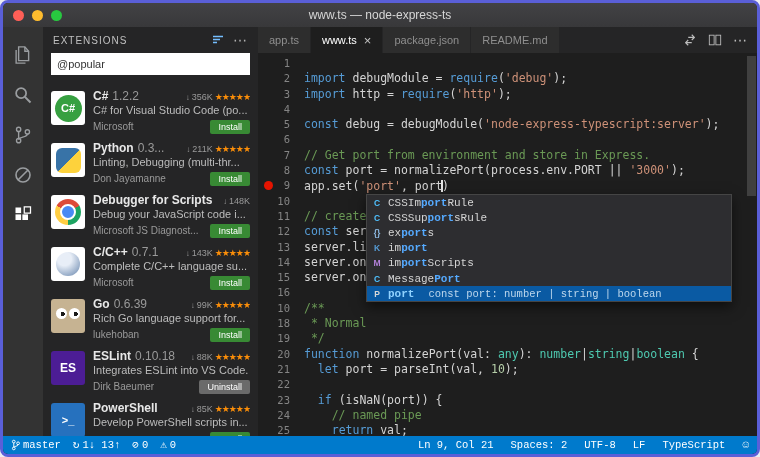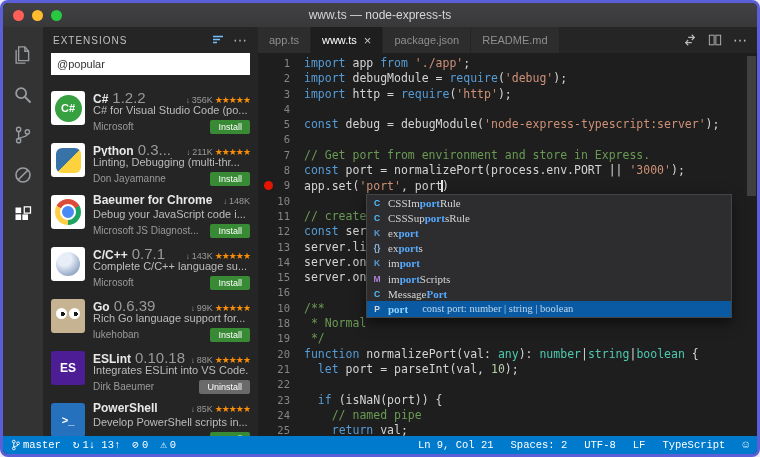--- a/index.html
+++ b/index.html
@@ -46,21 +46,21 @@
      background:radial-gradient(circle at 62% 55%,#1a1a1a 0 2.2px,#fff 2.2px)}
   .logo-go .glyph::before{left:2px}
   .logo-go .glyph::after{right:2px}
   .logo-eslint{background:#4c1d95}
   .logo-eslint .glyph{color:#fff;font-size:12px;font-weight:bold}
   .logo-powershell{background:#2671be}
   .logo-powershell .glyph{color:#fff;font-size:11px;font-weight:bold}
   .ext-body{flex:1;min-width:0;display:flex;flex-direction:column}
   .ext-top{display:flex;align-items:baseline;gap:4px;white-space:nowrap;overflow:hidden;height:16px}
   .ext-name{color:#e8e8e8;font-size:12px;font-weight:bold;flex-shrink:0}
-  .ext-ver{color:#9a9a9a;font-size:15px;flex-shrink:0}
+  .ext-ver{color:#9a9a9a;font-size:12px;flex-shrink:0}
   .ext-meta{margin-left:auto;display:flex;align-items:baseline;gap:2px;min-width:0;overflow:hidden}
   .dl-icon{color:#9a9a9a;font-size:8px}
   .ext-dl{color:#9a9a9a;font-size:9px}
   .ext-stars{color:#fb8e09;font-size:9px;letter-spacing:-1px;white-space:nowrap}
   .ext-desc{color:#bcbcbc;font-size:11px;white-space:nowrap;overflow:hidden;height:15px}
   .ext-foot{display:flex;align-items:center;height:17px}
   .ext-pub{color:#9a9a9a;font-size:10px;flex:1;white-space:nowrap;overflow:hidden}
   .ext-btn{font-size:9px;padding:2px 8px;border:none;border-radius:2px;color:#fff;background:#388a34;cursor:pointer;font-family:"Liberation Sans",sans-serif}
   .ext-btn.uninstall{background:#6a6a6a}
   
@@ -79,21 +79,21 @@
   .ln{flex:0 0 46px;width:46px;color:#858585;text-align:right;padding-right:14px;font-size:10.5px;position:relative}
   .bp{position:absolute;left:6px;top:3px;width:9px;height:9px;border-radius:50%;background:#e51400}
   .ct{color:#d4d4d4}
   .tok-kw{color:#569cd6}.tok-str{color:#ce9178}.tok-com{color:#6a9955}
   .tok-num{color:#b5cea8}.tok-typ{color:#4ec9b0}.tok-pln{color:#d4d4d4}
   .cursor{display:inline-block;width:1.5px;height:12px;background:#e6e6e6;margin:0 -1px;transform:translateY(2px)}
   
   .suggest{position:absolute;left:108px;top:141px;width:366px;background:#2d2d30;border:1px solid #454545;
            box-shadow:0 5px 12px rgba(0,0,0,.55);z-index:5}
   .srow{display:flex;align-items:center;gap:5px;height:15.2px;padding:0 4px;color:#d4d4d4;font-size:11px;
-        white-space:nowrap;overflow:hidden;cursor:pointer;font-family:Liberation Serif, serif}
+        white-space:nowrap;overflow:hidden;cursor:pointer;font-family:Liberation Mono, monospace}
   .srow.sel{background:#0a5aa3;color:#fff}
   .sk{flex:0 0 12px;width:12px;height:12px;display:flex;align-items:center;justify-content:center;
       font-size:8.5px;font-weight:bold;font-family:"Liberation Sans",sans-serif}
   .sk-class::before{content:"C";color:#4fc1ff}
   .sk-keyword::before{content:"K";color:#569cd6}
   .sk-module::before{content:"{}";color:#8db9e2}
   .sk-method::before{content:"M";color:#b180d7}
   .sk-function::before{content:"F";color:#dcdcaa}
   .sk-property::before{content:"P";color:#d8d8d8}
   .match{color:#55aaff;font-weight:bold}
@@ -220,21 +220,21 @@
       </div>
     </div>
   </div>
 
   <div class="ext">
     <div class="ext-icon logo-chrome">
               <span class="glyph"></span>
             </div>
     <div class="ext-body">
       <div class="ext-top">
-        <span class="ext-name">Baeumer for Chrome</span>
+        <span class="ext-name">Debugger for Scripts</span>
         <span class="ext-ver"></span>
         <span class="ext-meta">
           <span class="dl-icon">↓</span>
           <span class="ext-dl">148K</span>
 
         </span>
       </div>
       <div class="ext-desc">Debug your JavaScript code i...</div>
       <div class="ext-foot">
         <span class="ext-pub">Microsoft JS Diagnost...</span>
@@ -360,21 +360,21 @@
             <svg width="14" height="14" viewBox="0 0 16 16">
                 <rect x="1.5" y="2.5" width="5.5" height="11" fill="none" stroke="currentColor"></rect>
                 <rect x="9" y="2.5" width="5.5" height="11" fill="none" stroke="currentColor"></rect>
               </svg>
           </span>
           <span class="ta-ic">⋯</span>
         </div>
       </div>
       <div class="codearea">
         <div id="code">
-            <div class="cl"><span class="ln">1</span><span class="ct"><span class="tok-kw">import</span><span class="tok-pln"> app </span><span class="tok-kw">from</span><span class="tok-pln"> </span><span class="tok-str">'./app'</span><span class="tok-pln">;</span></span></div>
+            <div class="cl"><span class="ln">1</span></div>
             <div class="cl"><span class="ln">2</span><span class="ct"><span class="tok-kw">import</span><span class="tok-pln"> debugModule = </span><span class="tok-kw">require</span><span class="tok-pln">(</span><span class="tok-str">'debug'</span><span class="tok-pln">);</span></span></div>
             <div class="cl"><span class="ln">3</span><span class="ct"><span class="tok-kw">import</span><span class="tok-pln"> http = </span><span class="tok-kw">require</span><span class="tok-pln">(</span><span class="tok-str">'http'</span><span class="tok-pln">);</span></span></div>
             <div class="cl"><span class="ln">4</span><span class="ct"></span></div>
             <div class="cl"><span class="ln">5</span><span class="ct"><span class="tok-kw">const</span><span class="tok-pln"> debug = debugModule(</span><span class="tok-str">'node-express-typescript:server'</span><span class="tok-pln">);</span></span></div>
             <div class="cl"><span class="ln">6</span><span class="ct"></span></div>
             <div class="cl"><span class="ln">7</span><span class="ct"><span class="tok-com">// Get port from environment and store in Express.</span></span></div>
             <div class="cl"><span class="ln">8</span><span class="ct"><span class="tok-kw">const</span><span class="tok-pln"> port = normalizePort(process.env.PORT || </span><span class="tok-str">'3000'</span><span class="tok-pln">);</span></span></div>
             <div class="cl"><span class="ln">9<span class="bp"></span></span><span class="ct"><span class="tok-pln">app.set(</span><span class="tok-str">'port'</span><span class="tok-pln">, port</span><span class="cursor"></span><span class="tok-pln">)</span></span></div>
             <div class="cl"><span class="ln">10</span><span class="ct"></span></div>
             <div class="cl"><span class="ln">11</span><span class="ct"><span class="tok-com">// create</span></span></div>
@@ -396,24 +396,20 @@
         <div class="suggest" id="suggest">
             <div class="srow">
               <span class="sk sk-class"></span>
               <span class="slabel">CSSIm<span class="match">port</span>Rule</span>
             </div>
             <div class="srow">
               <span class="sk sk-class"></span>
               <span class="slabel">CSSSup<span class="match">port</span>sRule</span>
             </div>
             <div class="srow">
-              <span class="sk sk-keyword"></span>
-              <span class="slabel">ex<span class="match">port</span></span>
-            </div>
-            <div class="srow">
               <span class="sk sk-module"></span>
               <span class="slabel">ex<span class="match">port</span>s</span>
             </div>
             <div class="srow">
               <span class="sk sk-keyword"></span>
               <span class="slabel">im<span class="match">port</span></span>
             </div>
             <div class="srow">
               <span class="sk sk-method"></span>
               <span class="slabel">im<span class="match">port</span>Scripts</span>

